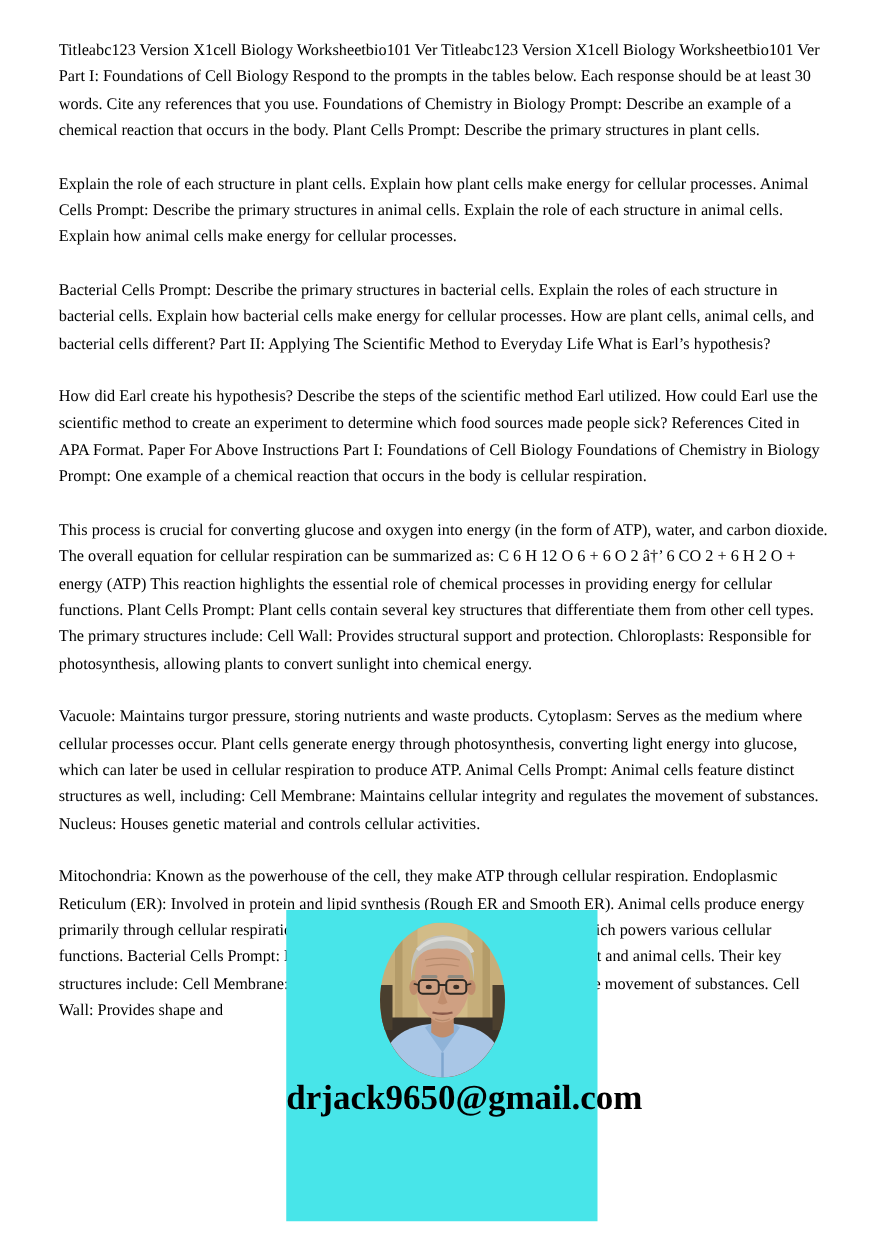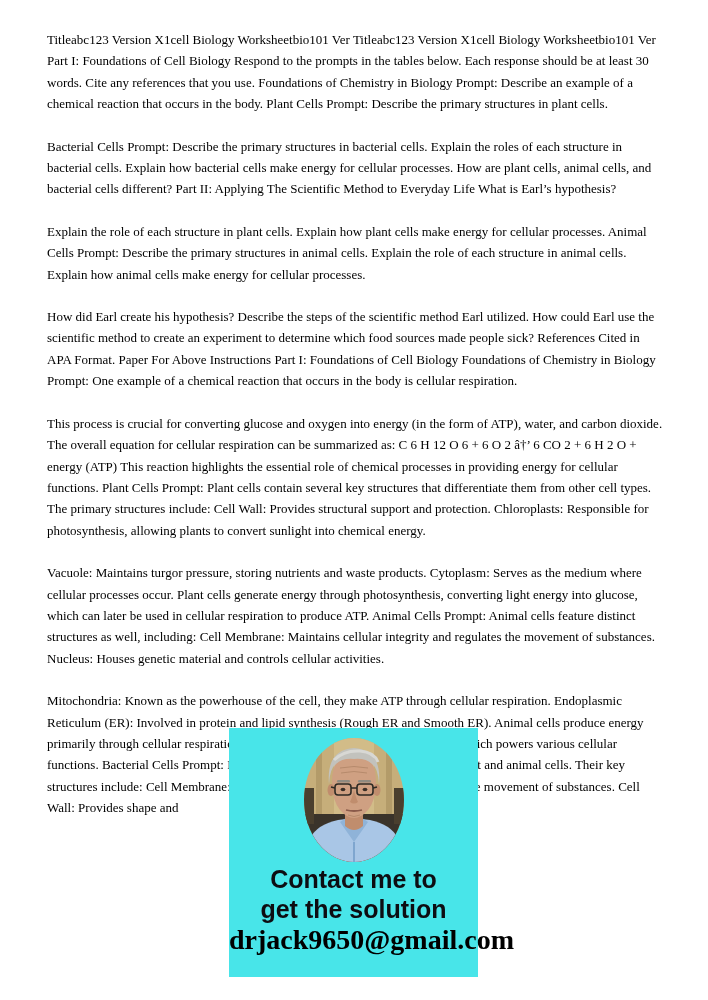--- a/index.html
+++ b/index.html
@@ -54,22 +54,22 @@
     margin-top: 1px;
   }
 </style>
 </head>
 <body>
 
 <div class="page" style="background: rgb(255, 255, 255);">
 
   <div class="doc" style="color: rgb(0, 0, 0);">
     <p>Titleabc123 Version X1cell Biology Worksheetbio101 Ver Titleabc123 Version X1cell Biology Worksheetbio101 Ver Part I: Foundations of Cell Biology Respond to the prompts in the tables below. Each response should be at least 30 words. Cite any references that you use. Foundations of Chemistry in Biology Prompt: Describe an example of a chemical reaction that occurs in the body. Plant Cells Prompt: Describe the primary structures in plant cells.</p>
+    <p>Explain the role of each structure in plant cells. Explain how plant cells make energy for cellular processes. Animal Cells Prompt: Describe the primary structures in animal cells. Explain the role of each structure in animal cells. Explain how animal cells make energy for cellular processes.</p>
     <p>Bacterial Cells Prompt: Describe the primary structures in bacterial cells. Explain the roles of each structure in bacterial cells. Explain how bacterial cells make energy for cellular processes. How are plant cells, animal cells, and bacterial cells different? Part II: Applying The Scientific Method to Everyday Life What is Earl’s hypothesis?</p>
-    <p>Explain the role of each structure in plant cells. Explain how plant cells make energy for cellular processes. Animal Cells Prompt: Describe the primary structures in animal cells. Explain the role of each structure in animal cells. Explain how animal cells make energy for cellular processes.</p>
     <p>How did Earl create his hypothesis? Describe the steps of the scientific method Earl utilized. How could Earl use the scientific method to create an experiment to determine which food sources made people sick? References Cited in APA Format. Paper For Above Instructions Part I: Foundations of Cell Biology Foundations of Chemistry in Biology Prompt: One example of a chemical reaction that occurs in the body is cellular respiration.</p>
     <p>This process is crucial for converting glucose and oxygen into energy (in the form of ATP), water, and carbon dioxide. The overall equation for cellular respiration can be summarized as: C 6 H 12 O 6 + 6 O 2 â†’ 6 CO 2 + 6 H 2 O + energy (ATP) This reaction highlights the essential role of chemical processes in providing energy for cellular functions. Plant Cells Prompt: Plant cells contain several key structures that differentiate them from other cell types. The primary structures include: Cell Wall: Provides structural support and protection. Chloroplasts: Responsible for photosynthesis, allowing plants to convert sunlight into chemical energy.</p>
     <p>Vacuole: Maintains turgor pressure, storing nutrients and waste products. Cytoplasm: Serves as the medium where cellular processes occur. Plant cells generate energy through photosynthesis, converting light energy into glucose, which can later be used in cellular respiration to produce ATP. Animal Cells Prompt: Animal cells feature distinct structures as well, including: Cell Membrane: Maintains cellular integrity and regulates the movement of substances. Nucleus: Houses genetic material and controls cellular activities.</p>
     <p>Mitochondria: Known as the powerhouse of the cell, they make ATP through cellular respiration. Endoplasmic Reticulum (ER): Involved in protein and lipid synthesis (Rough ER and Smooth ER). Animal cells produce energy primarily through cellular respiration, converting nutrients from food into ATP, which powers various cellular functions. Bacterial Cells Prompt: Bacterial cells are simpler and smaller than plant and animal cells. Their key structures include: Cell Membrane: Similar to plant and animal cells, it controls the movement of substances. Cell Wall: Provides shape and</p>
   </div>
 
   <div class="overlay-card" id="overlay-card" style="background: rgb(72, 229, 233);">
     <div class="photo-oval" title="Man with grey hair and glasses wearing a light blue shirt">
       <svg viewBox="0 0 100 124" xmlns="http://www.w3.org/2000/svg">
 
@@ -110,20 +110,16 @@
         <ellipse cx="39" cy="51.5" rx="2.4" ry="1.8" fill="#3a2e26"></ellipse>
         <ellipse cx="61" cy="51.5" rx="2.4" ry="1.8" fill="#3a2e26"></ellipse>
 
         <path d="M 50 52 Q 48 60 46 64 Q 50 67 54 64 Q 52 60 50 52" fill="#c08d6d"></path>
 
         <path d="M 42 72 Q 50 74 58 72" stroke="#8a5a4a" stroke-width="1.8" fill="none"></path>
 
         <path d="M 44 77 Q 50 80 56 77" stroke="#b68a6c" stroke-width="1" fill="none"></path>
       </svg>
     </div>
-    <div class="headline" id="headline" style="color: rgb(13, 13, 18);">
-      <div>Contact me to</div>
-      <div>get the solution</div>
-    </div>
     <div class="email-line">drjack9650@gmail.com</div>
   </div>
 
 </div>
 
 </body></html>

